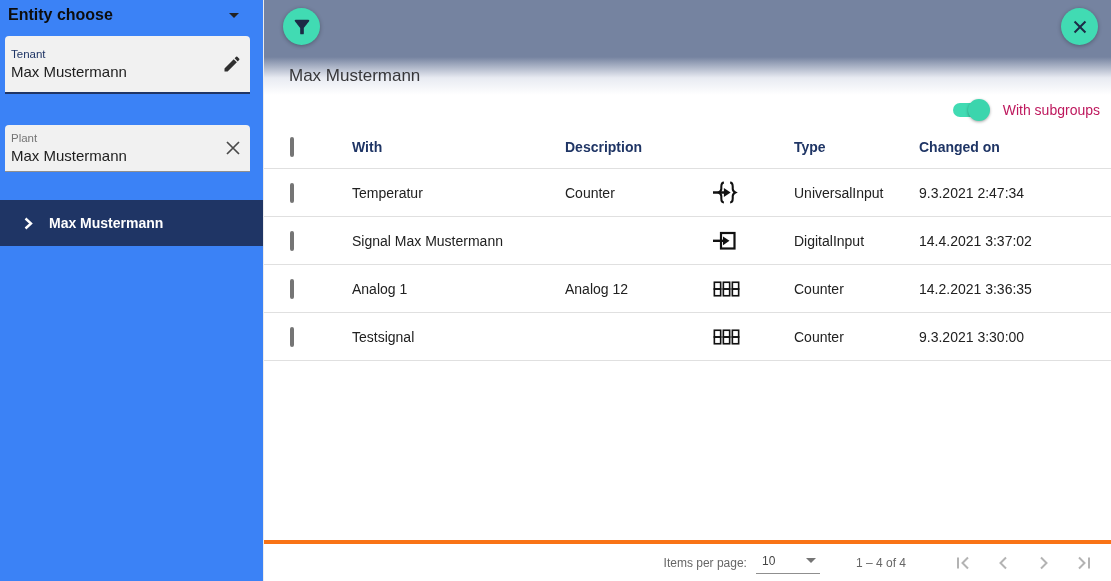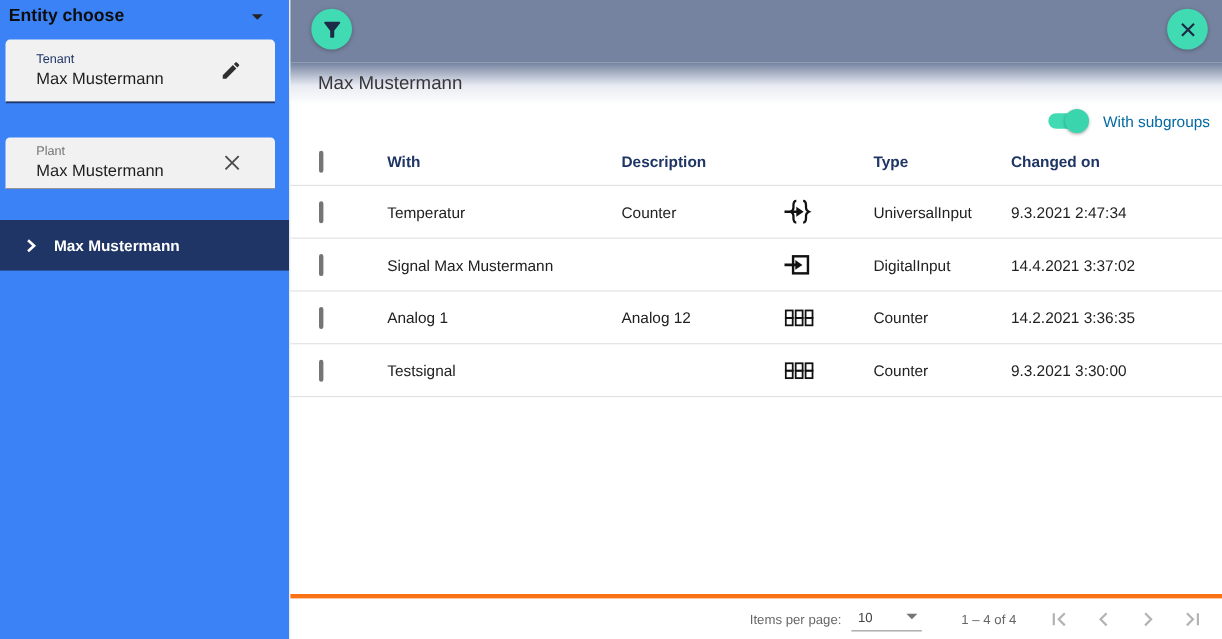--- a/index.html
+++ b/index.html
@@ -9,21 +9,21 @@
 
   
   .sidebar { position:absolute; left:0; top:0; width:263px; height:100%; background:#3b82f6; }
   .sidebar-header { display:flex; align-items:center; justify-content:space-between;
                     padding:4px 24px 0 8px; height:26px; }
   .sidebar-title { font-size:16px; font-weight:bold; color:#0d0d0d; }
   .caret-down { width:0; height:0; border-left:5px solid transparent;
                 border-right:5px solid transparent; border-top:5px solid #222; }
   .field { position:absolute; left:5px; right:13px; background:#f1f1f1;
            display:flex; align-items:center; justify-content:space-between;
-           padding:0 28px; border-radius:4px 4px 0 0; cursor:pointer; }
+           padding:0 6px; border-radius:4px 4px 0 0; cursor:pointer; }
   .field-tenant { top:36px; height:58px; border-bottom:2px solid #1f3565; }
   .field-plant  { top:125px; height:47px; border-bottom:1px solid #8f8f8f; }
   .field-texts { display:flex; flex-direction:column; gap:3px; }
   .field-label { font-size:11.5px; }
   .label-navy { color:#1f3565; }
   .label-gray { color:#757575; }
   .field-value { font-size:15px; color:#1d1d1d; }
   .icon-btn { background:none; border:none; cursor:pointer; display:flex;
               align-items:center; justify-content:center; padding:2px; }
   .nav-item { position:absolute; top:200px; left:0; width:100%; height:46px;
@@ -37,21 +37,21 @@
   .bar { height:57px; background:#7583a0; position:relative; flex:none; }
   .fab { position:absolute; width:37px; height:37px; border-radius:50%;
          background:#41dbb3; border:none; display:flex; align-items:center;
          justify-content:center; box-shadow:0 1px 4px rgba(0,0,0,.3); cursor:pointer; }
   .fab-filter { left:19px; top:8px; }
   .fab-close  { right:13px; top:8px; }
   .title-strip { height:38px; background:linear-gradient(#7583a0 0%, #e8ebf2 55%, #ffffff 100%);
                  display:flex; align-items:center; padding-left:25px;
                  font-size:17px; color:#37373a; flex:none; }
   .toggle-row { height:30px; display:flex; align-items:center; justify-content:flex-end;
-                gap:13px; padding-right:11px; font-size:14px; color:#0369a1; flex:none; }
+                gap:13px; padding-right:11px; font-size:14px; color:#be185d; flex:none; }
   .toggle { position:relative; width:33px; height:14px; border-radius:8px;
             background:#41dbb3; cursor:pointer; margin-right:4px; }
   .toggle-thumb { position:absolute; right:-4px; top:-4px; width:22px; height:22px;
                   border-radius:50%; background:#3bd5ad; box-shadow:0 1px 3px rgba(0,0,0,.35); }
 
   
   .grid { display:grid; grid-template-columns:88px 213px 148px 81px 125px 1fr;
           align-items:center; }
   .thead { height:44px; border-bottom:1px solid #e0e0e0; color:#1f3565;
            font-weight:bold; font-size:14px; flex:none; }
@@ -65,21 +65,21 @@
 
   
   .paginator { height:41px; border-top:4px solid #f97316; display:flex;
                align-items:center; justify-content:flex-end; font-size:12px;
                color:#666; flex:none; padding-right:16px; }
   .ipp-select { display:flex; align-items:center; justify-content:space-between;
                 width:64px; border-bottom:1px solid #8f8f8f; padding:2px 4px 5px 6px;
                 margin-left:9px; color:#444; cursor:pointer;gap:16px; }
   .caret-small { width:0; height:0; border-left:5px solid transparent;
                  border-right:5px solid transparent; border-top:5px solid #757575; }
-  .range-label { margin-left:36px; margin-right:28px; }
+  .range-label { margin-left:36px; margin-right:46px; }
   .pager-icons { display:flex; gap:21px; }
   .pager-btn { background:none; border:none; padding:0; cursor:default;
                display:flex; align-items:center; justify-content:center; }
 </style>
 </head>
 <body>
 
 <div class="app">
 
   <aside class="sidebar">

